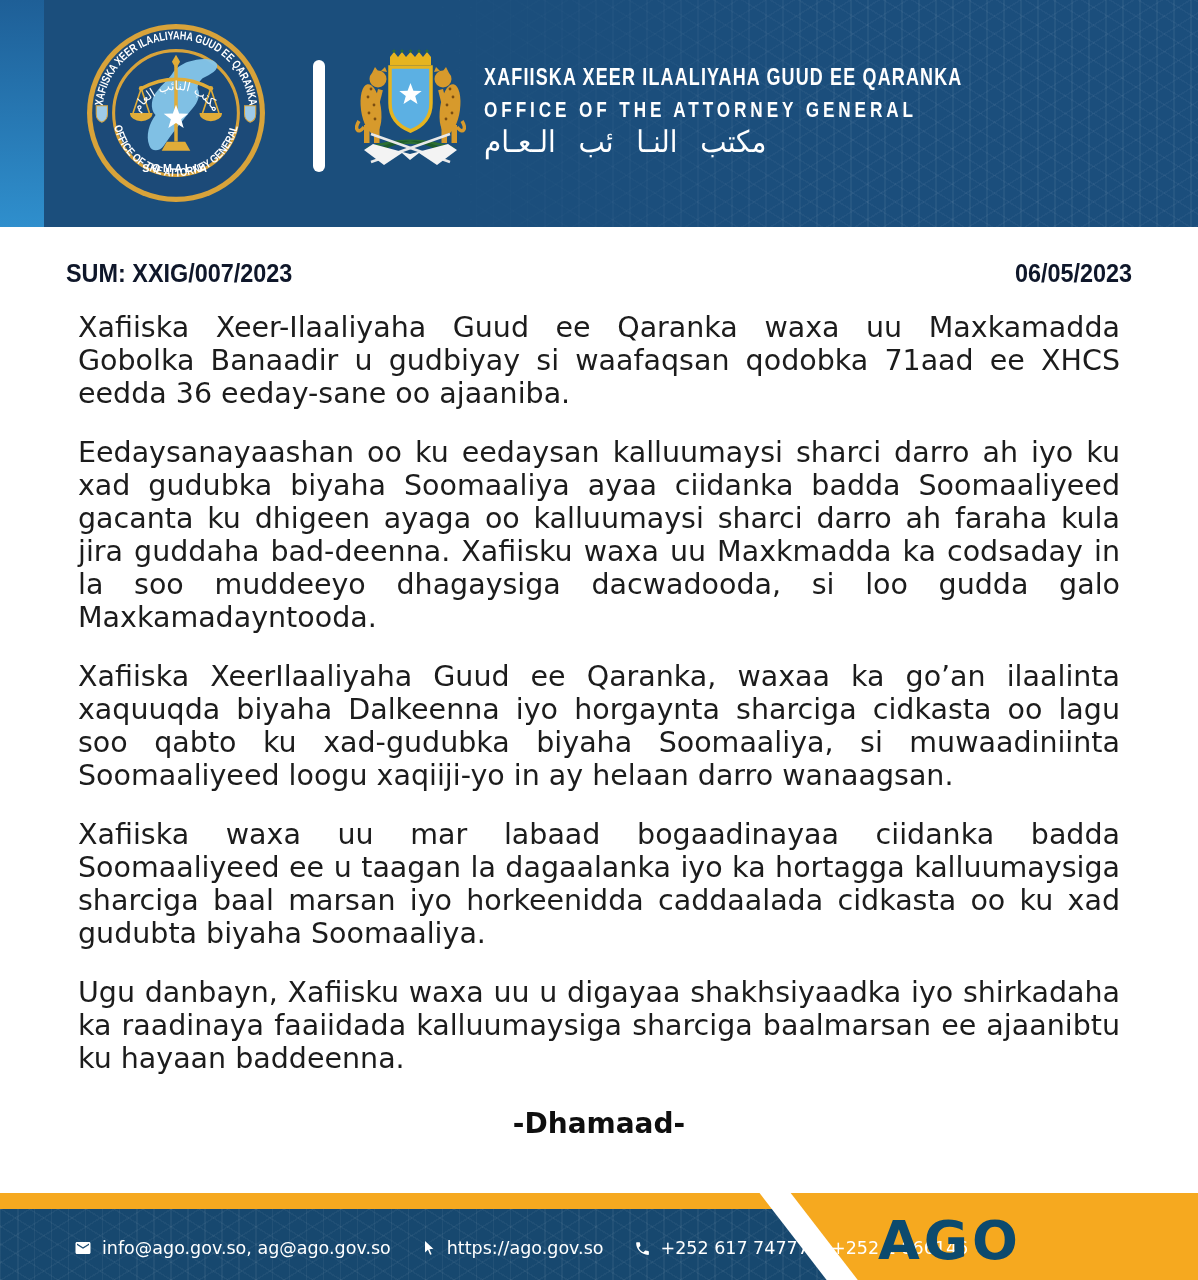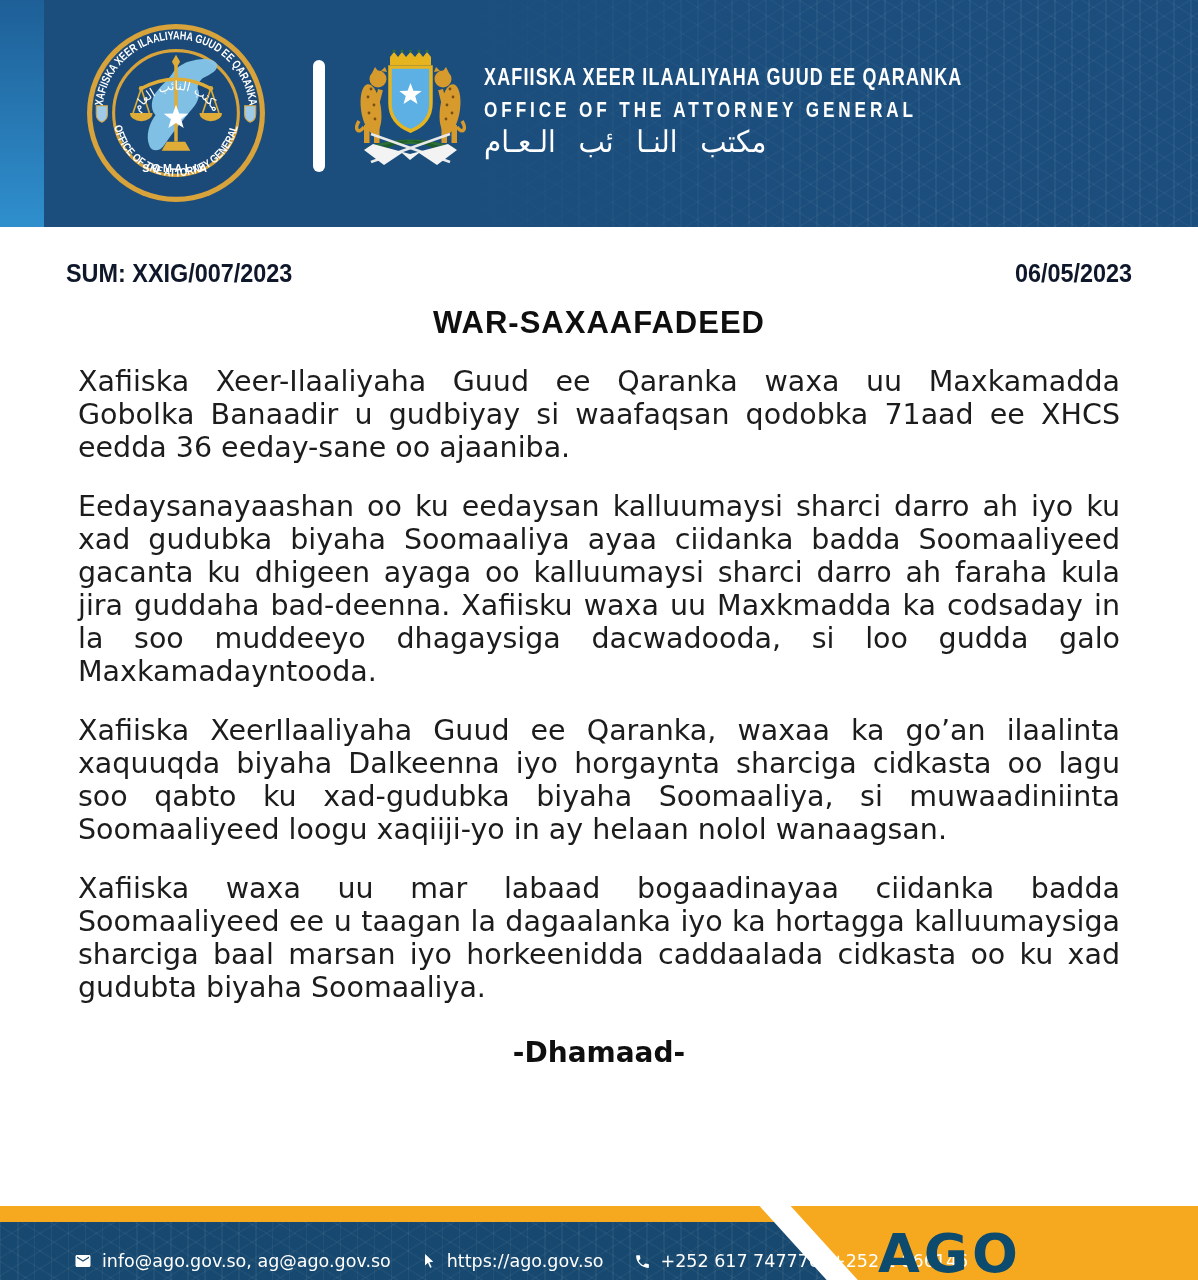--- a/index.html
+++ b/index.html
@@ -71,21 +71,21 @@
     font-size:28.5px; line-height:33px; text-align:justify; color:#1c1c1c;
   }
   .doc-body p{ margin:0 0 26px 0; }
   .doc-body p:last-child{ margin-bottom:0; }
   .closing{
     margin-top:32px; text-align:center; font-weight:bold;
     font-size:28px; line-height:33px; color:#0f0f0f;
   }
 
   
-  .footer{ position:absolute; left:0; right:0; bottom:0; height:74px; background:#fff; }
+  .footer{ position:absolute; left:0; right:0; bottom:0; height:87px; background:#fff; }
   .footer .orange-block{
     position:absolute; inset:0; background:#f6a91f;
     clip-path:polygon(66% 0, 100% 0, 100% 100%, 71.6% 100%);
   }
   .footer .left-shape{
     position:absolute; inset:0;
     clip-path:polygon(0 0, 63.4% 0, 69% 100%, 0 100%);
   }
   .footer .left-shape .gold-strip{ position:absolute; left:0; right:0; top:0; height:16px; background:#f6a91f; }
   .footer .left-shape .blue-band{
@@ -225,27 +225,27 @@
       <div class="t-eng">OFFICE OF THE ATTORNEY GENERAL</div>
       <div class="t-ar">مكتب النـا ئب الـعـام</div>
     </div>
   </div>
 
   <div class="meta-row">
     <span class="squeeze ref">SUM: XXIG/007/2023</span>
     <span class="squeeze date">06/05/2023</span>
   </div>
 
-  <div class="doc-title">WAR-SAXAAFADEED</div>
 
   <div class="doc-body">
     <p>Xafiiska Xeer-Ilaaliyaha Guud ee Qaranka waxa uu Maxkamadda Gobolka Banaadir u gudbiyay si waafaqsan qodobka 71aad ee XHCS eedda 36 eeday-sane oo ajaaniba.</p>
     <p>Eedaysanayaashan oo ku eedaysan kalluumaysi sharci darro ah iyo ku xad gudubka biyaha Soomaaliya ayaa ciidanka badda Soomaaliyeed gacanta ku dhigeen ayaga oo kalluumaysi sharci darro ah faraha kula jira guddaha bad-deenna. Xafiisku waxa uu Maxkmadda ka codsaday in la soo muddeeyo dhagaysiga dacwadooda, si loo gudda galo Maxkamadayntooda.</p>
-    <p>Xafiiska XeerIlaaliyaha Guud ee Qaranka, waxaa ka go’an ilaalinta xaquuqda biyaha Dalkeenna iyo horgaynta sharciga cidkasta oo lagu soo qabto ku xad-gudubka biyaha Soomaaliya, si muwaadiniinta Soomaaliyeed loogu xaqiiji-yo in ay helaan nolol wanaagsan.</p>
+    <p>Xafiiska XeerIlaaliyaha Guud ee Qaranka, waxaa ka go’an ilaalinta xaquuqda biyaha Dalkeenna iyo horgaynta sharciga cidkasta oo lagu soo qabto ku xad-gudubka biyaha Soomaaliya, si muwaadiniinta Soomaaliyeed loogu xaqiiji-yo in ay helaan darro wanaagsan.</p>
     <p>Xafiiska waxa uu mar labaad bogaadinayaa ciidanka badda Soomaaliyeed ee u taagan la dagaalanka iyo ka hortagga kalluumaysiga sharciga baal marsan iyo horkeenidda caddaalada cidkasta oo ku xad gudubta biyaha Soomaaliya.</p>
+    <p>Ugu danbayn, Xafiisku waxa uu u digayaa shakhsiyaadka iyo shirkadaha ka raadinaya faaiidada kalluumaysiga sharciga baalmarsan ee ajaanibtu ku hayaan baddeenna.</p>
   </div>
 
   <div class="closing">-Dhamaad-</div>
 
   <div class="footer">
     <div class="orange-block"></div>
     <div class="left-shape">
       <div class="gold-strip"></div>
       <div class="blue-band"></div>
     </div>

